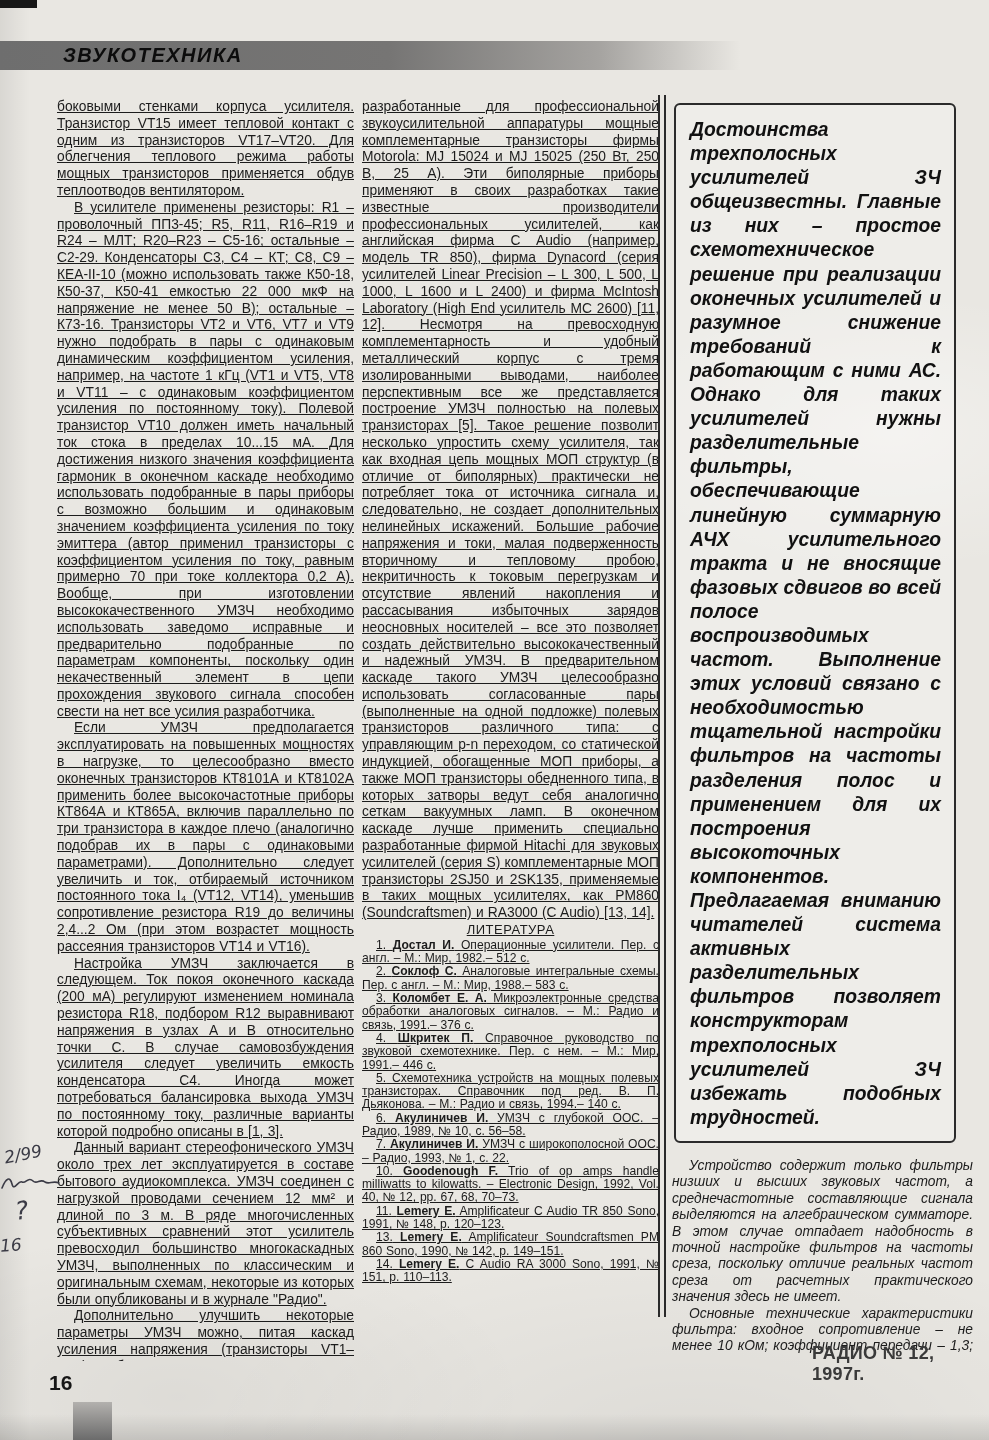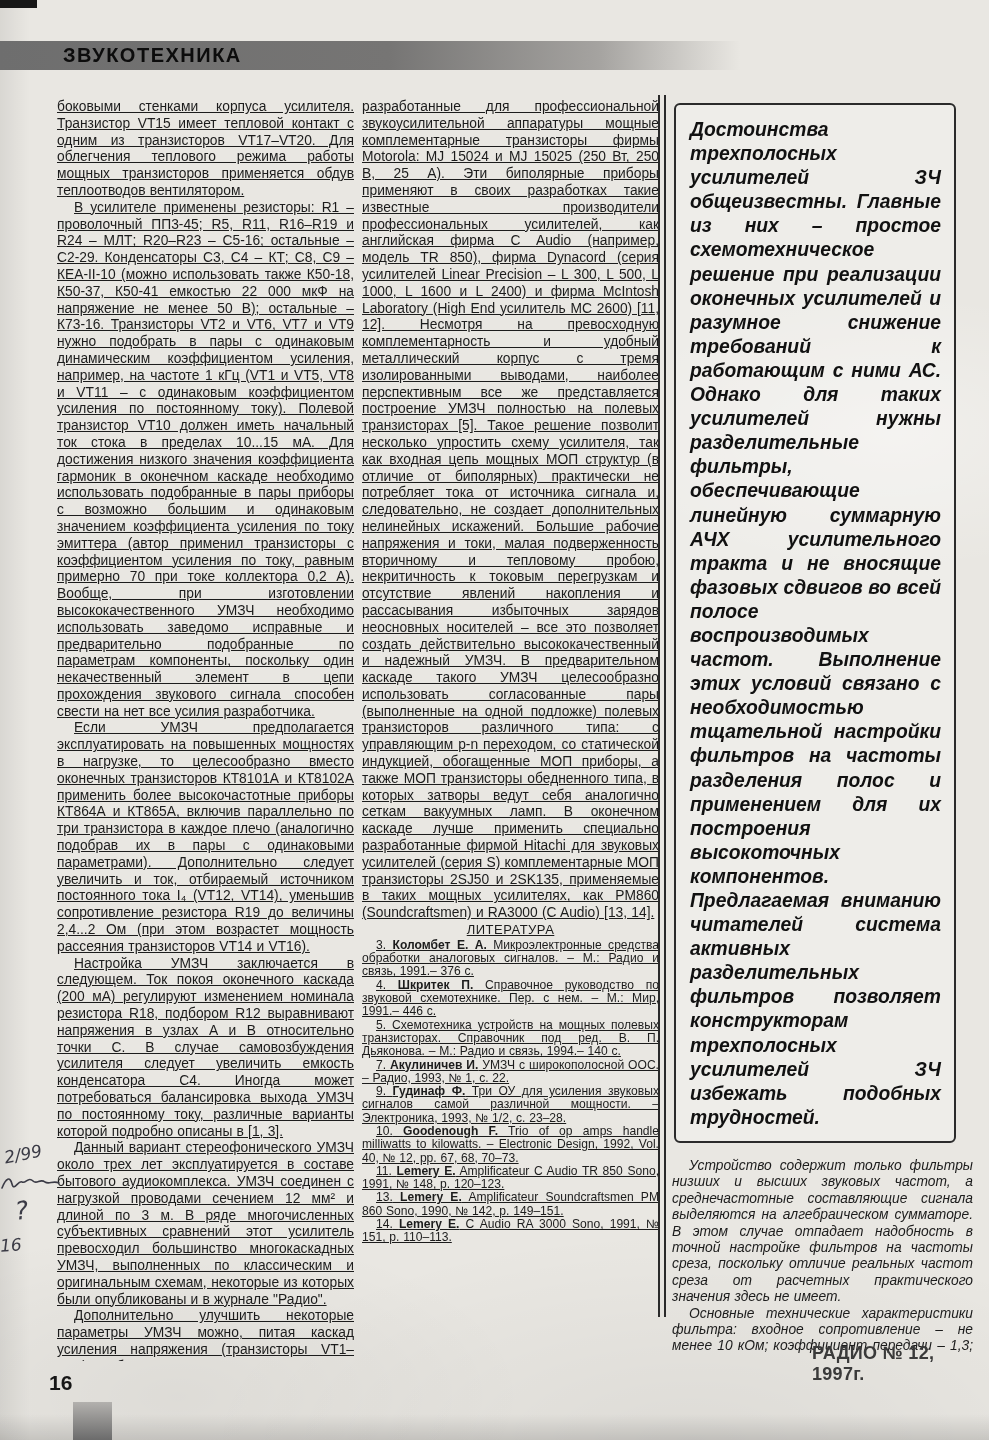--- a/index.html
+++ b/index.html
@@ -16,21 +16,21 @@
     color:#1c1c1c;
     -webkit-font-smoothing:antialiased;
   }
   .corner-mark { position:absolute; left:0; top:0; width:37px; height:8px; background:#171717; }
   .section-bar {
     position:absolute; left:0; top:41px; width:748px; height:29px;
     background:linear-gradient(to right, #6e6e6e, #767574 52%, #a5a3a0 80%, rgba(233,231,226,0) 99%);
   }
   .section-bar .label {
     position:absolute; left:63px; top:3px;
-    font-size:20px; font-weight:bold; letter-spacing:1.5px; color:#0c0c0c;
+    font-size:20px; font-weight:bold; font-style:italic; letter-spacing:1.5px; color:#0c0c0c;
   }
   .col {
     position:absolute; top:99px; width:297px; height:1262px; overflow:hidden;
     font-size:13.8px; line-height:16.8px; text-align:justify;
     word-spacing:0.4px;
   }
   .col-left { left:57px; }
   .col-mid  { left:362px; }
   .col p { margin:0; text-indent:17px;text-decoration:underline; }
   .col p.noindent { text-indent:0; }
@@ -84,25 +84,27 @@
     <p>Если УМЗЧ предполагается эксплуатировать на повышенных мощностях в нагрузке, то целесообразно вместо оконечных транзисторов КТ8101А и КТ8102А применить более высокочастотные приборы КТ864А и КТ865А, включив параллельно по три транзистора в каждое плечо (аналогично подобрав их в пары с одинаковыми параметрами). Дополнительно следует увеличить и ток, отбираемый источником постоянного тока I₄ (VT12, VT14), уменьшив сопротивление резистора R19 до величины 2,4...2 Ом (при этом возрастет мощность рассеяния транзисторов VT14 и VT16).</p>
     <p>Настройка УМЗЧ заключается в следующем. Ток покоя оконечного каскада (200 мА) регулируют изменением номинала резистора R18, подбором R12 выравнивают напряжения в узлах А и В относительно точки С. В случае самовозбуждения усилителя следует увеличить емкость конденсатора С4. Иногда может потребоваться балансировка выхода УМЗЧ по постоянному току, различные варианты которой подробно описаны в [1, 3].</p>
     <p>Данный вариант стереофонического УМЗЧ около трех лет эксплуатируется в составе бытового аудиокомплекса. УМЗЧ соединен с нагрузкой проводами сечением 12 мм² и длиной по 3 м. В ряде многочисленных субъективных сравнений этот усилитель превосходил большинство многокаскадных УМЗЧ, выполненных по классическим и оригинальным схемам, некоторые из которых были опубликованы и в журнале "Радио".</p>
     <p>Дополнительно улучшить некоторые параметры УМЗЧ можно, питая каскад усиления напряжения (транзисторы VT1–VT6) стабилизированным напряжением ±40 В, каскад усиления тока (VT17–VT20) – нестабилизированным напряжением ±35 В. Кроме того, в выходном каскаде можно использовать специально</p>
   </div>
 
   <div class="col col-mid">
     <p class="noindent">разработанные для профессиональной звукоусилительной аппаратуры мощные комплементарные транзисторы фирмы Motorola: MJ 15024 и MJ 15025 (250 Вт, 250 В, 25 А). Эти биполярные приборы применяют в своих разработках такие известные производители профессиональных усилителей, как английская фирма C Audio (например, модель TR 850), фирма Dynacord (серия усилителей Linear Precision – L 300, L 500, L 1000, L 1600 и L 2400) и фирма McIntosh Laboratory (High End усилитель MC 2600) [11, 12]. Несмотря на превосходную комплементарность и удобный металлический корпус с тремя изолированными выводами, наиболее перспективным все же представляется построение УМЗЧ полностью на полевых транзисторах [5]. Такое решение позволит несколько упростить схему усилителя, так как входная цепь мощных МОП структур (в отличие от биполярных) практически не потребляет тока от источника сигнала и, следовательно, не создает дополнительных нелинейных искажений. Большие рабочие напряжения и токи, малая подверженность вторичному и тепловому пробою, некритичность к токовым перегрузкам и отсутствие явлений накопления и рассасывания избыточных зарядов неосновных носителей – все это позволяет создать действительно высококачественный и надежный УМЗЧ. В предварительном каскаде такого УМЗЧ целесообразно использовать согласованные пары (выполненные на одной подложке) полевых транзисторов различного типа: с управляющим p-n переходом, со статической индукцией, обогащенные МОП приборы, а также МОП транзисторы обедненного типа, в которых затворы ведут себя аналогично сеткам вакуумных ламп. В оконечном каскаде лучше применить специально разработанные фирмой Hitachi для звуковых усилителей (серия S) комплементарные МОП транзисторы 2SJ50 и 2SK135, применяемые в таких мощных усилителях, как PM860 (Soundcraftsmen) и RA3000 (C Audio) [13, 14].</p>
     <p class="lit-heading">ЛИТЕРАТУРА</p>
     <div class="refs">
+      <p><span>1.</span> <span class="au">Достал И.</span><span> Операционные усилители. Пер. с англ. – М.: Мир, 1982.– 512 с.</span></p>
+      <p><span>2.</span> <span class="au">Соклоф С.</span><span> Аналоговые интегральные схемы. Пер. с англ. – М.: Мир, 1988.– 583 с.</span></p>
       <p><span>3.</span> <span class="au">Коломбет Е. А.</span><span> Микроэлектронные средства обработки аналоговых сигналов. – М.: Радио и связь, 1991.– 376 с.</span></p>
       <p><span>4.</span> <span class="au">Шкритек П.</span><span> Справочное руководство по звуковой схемотехнике. Пер. с нем. – М.: Мир, 1991.– 446 с.</span></p>
       <p><span>5.</span> <span class="au"></span><span> Схемотехника устройств на мощных полевых транзисторах. Справочник под ред. В. П. Дьяконова. – М.: Радио и связь, 1994.– 140 с.</span></p>
+      <p><span>6.</span> <span class="au">Акулиничев И.</span><span> УМЗЧ с глубокой ООС. – Радио, 1989, № 10, с. 56–58.</span></p>
       <p><span>7.</span> <span class="au">Акулиничев И.</span><span> УМЗЧ с широкополосной ООС. – Радио, 1993, № 1, с. 22.</span></p>
-      <p><span>9.</span> <span class="au">Гудинаф Ф.</span><span> Три ОУ для усиления звуковых сигналов самой различной мощности. – Электроника, 1993, № 1/2, с. 23–28.</span></p>
       <p><span>10.</span> <span class="au">Goodenough F.</span><span> Trio of op amps handle milliwatts to kilowatts. – Electronic Design, 1992, Vol. 40, № 12, pp. 67, 68, 70–73.</span></p>
       <p><span>11.</span> <span class="au">Lemery E.</span><span> Amplificateur C Audio TR 850 Sono, 1991, № 148, p. 120–123.</span></p>
       <p><span>13.</span> <span class="au">Lemery E.</span><span> Amplificateur Soundcraftsmen PM 860 Sono, 1990, № 142, p. 149–151.</span></p>
       <p><span>14.</span> <span class="au">Lemery E.</span><span> C Audio RA 3000 Sono, 1991, № 151, p. 110–113.</span></p>
     </div>
   </div>
 
   <div class="divider"></div>
 
   <div class="col-right">

